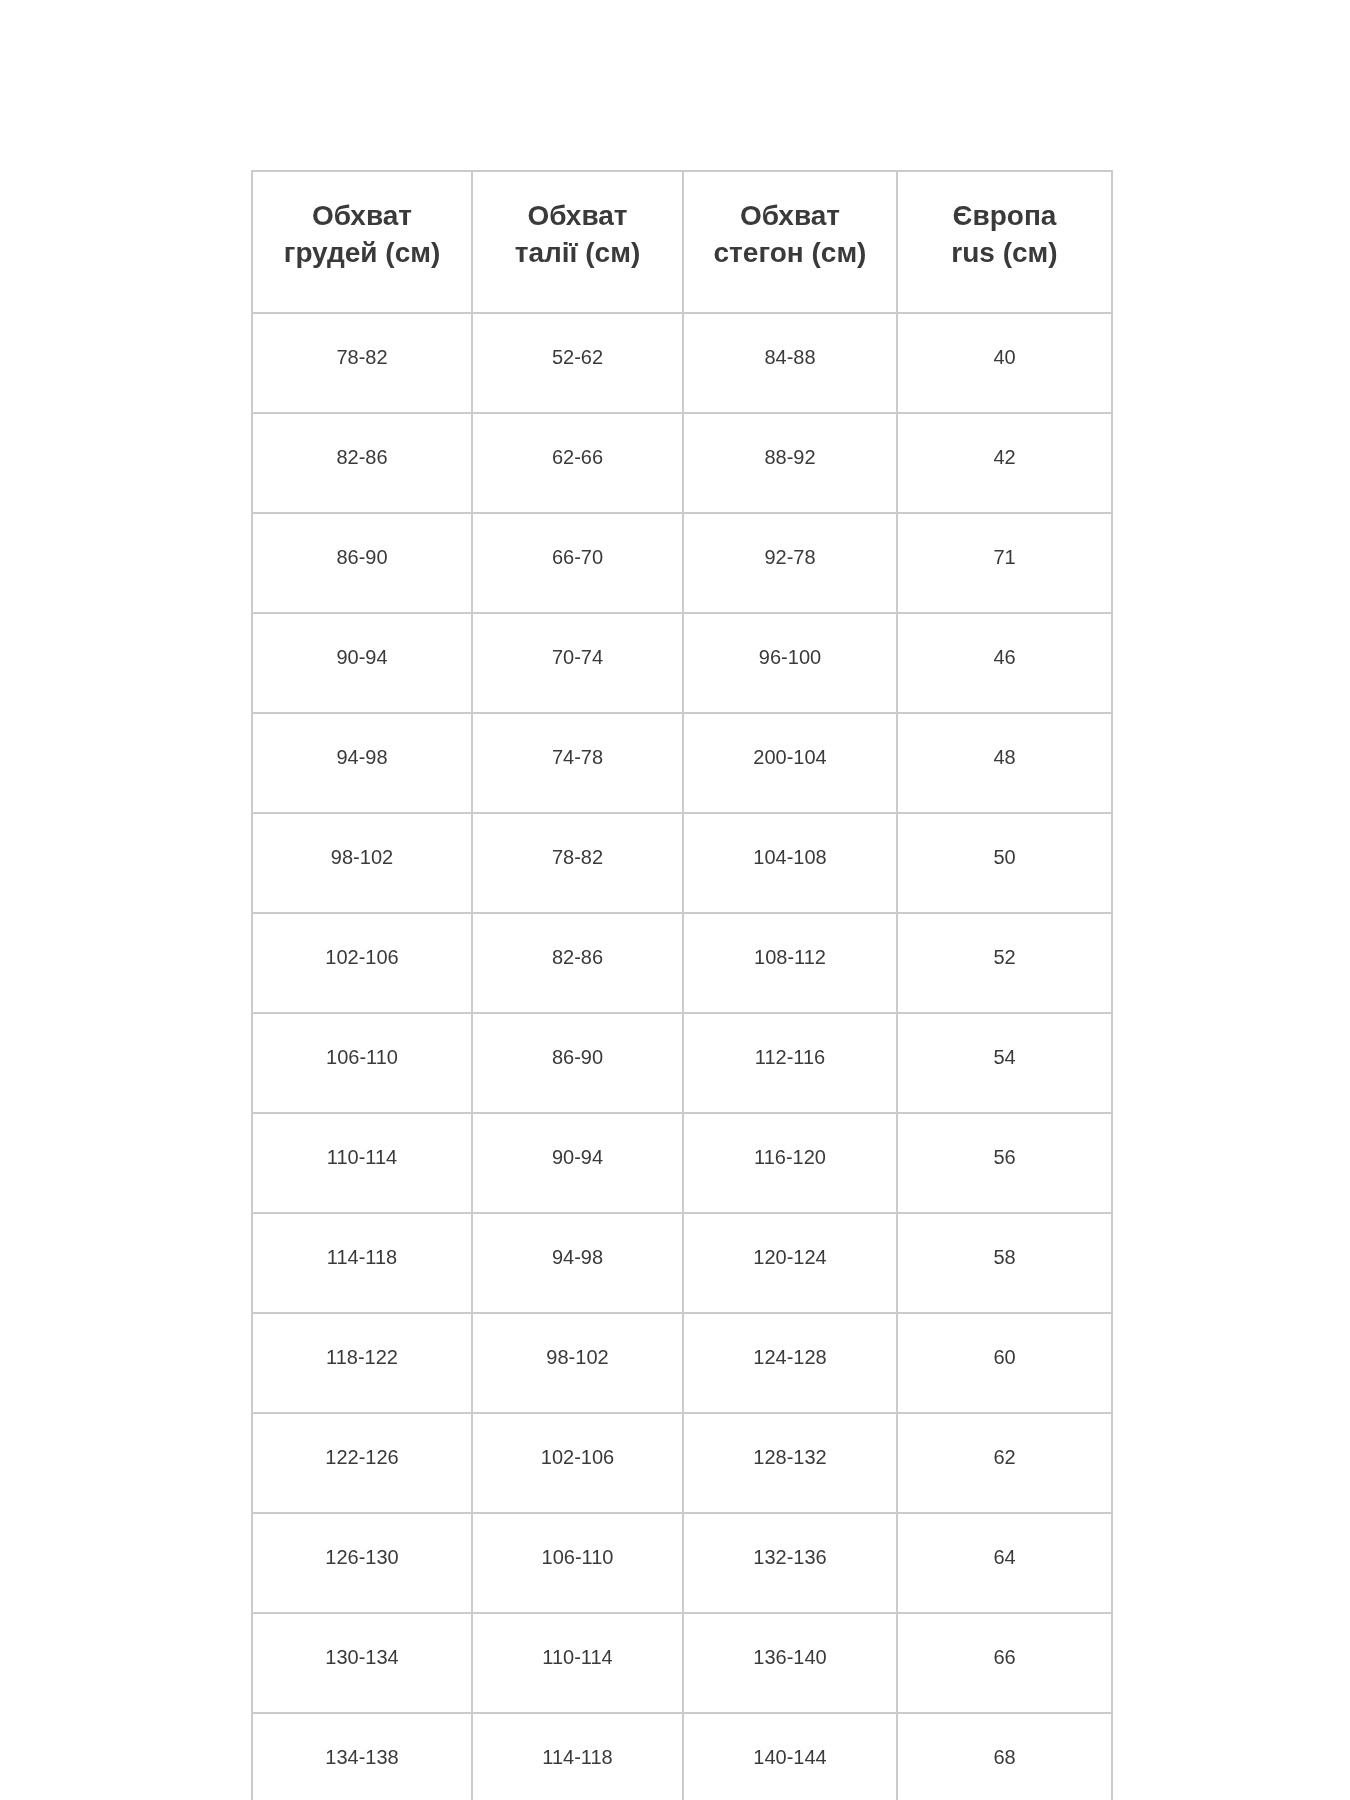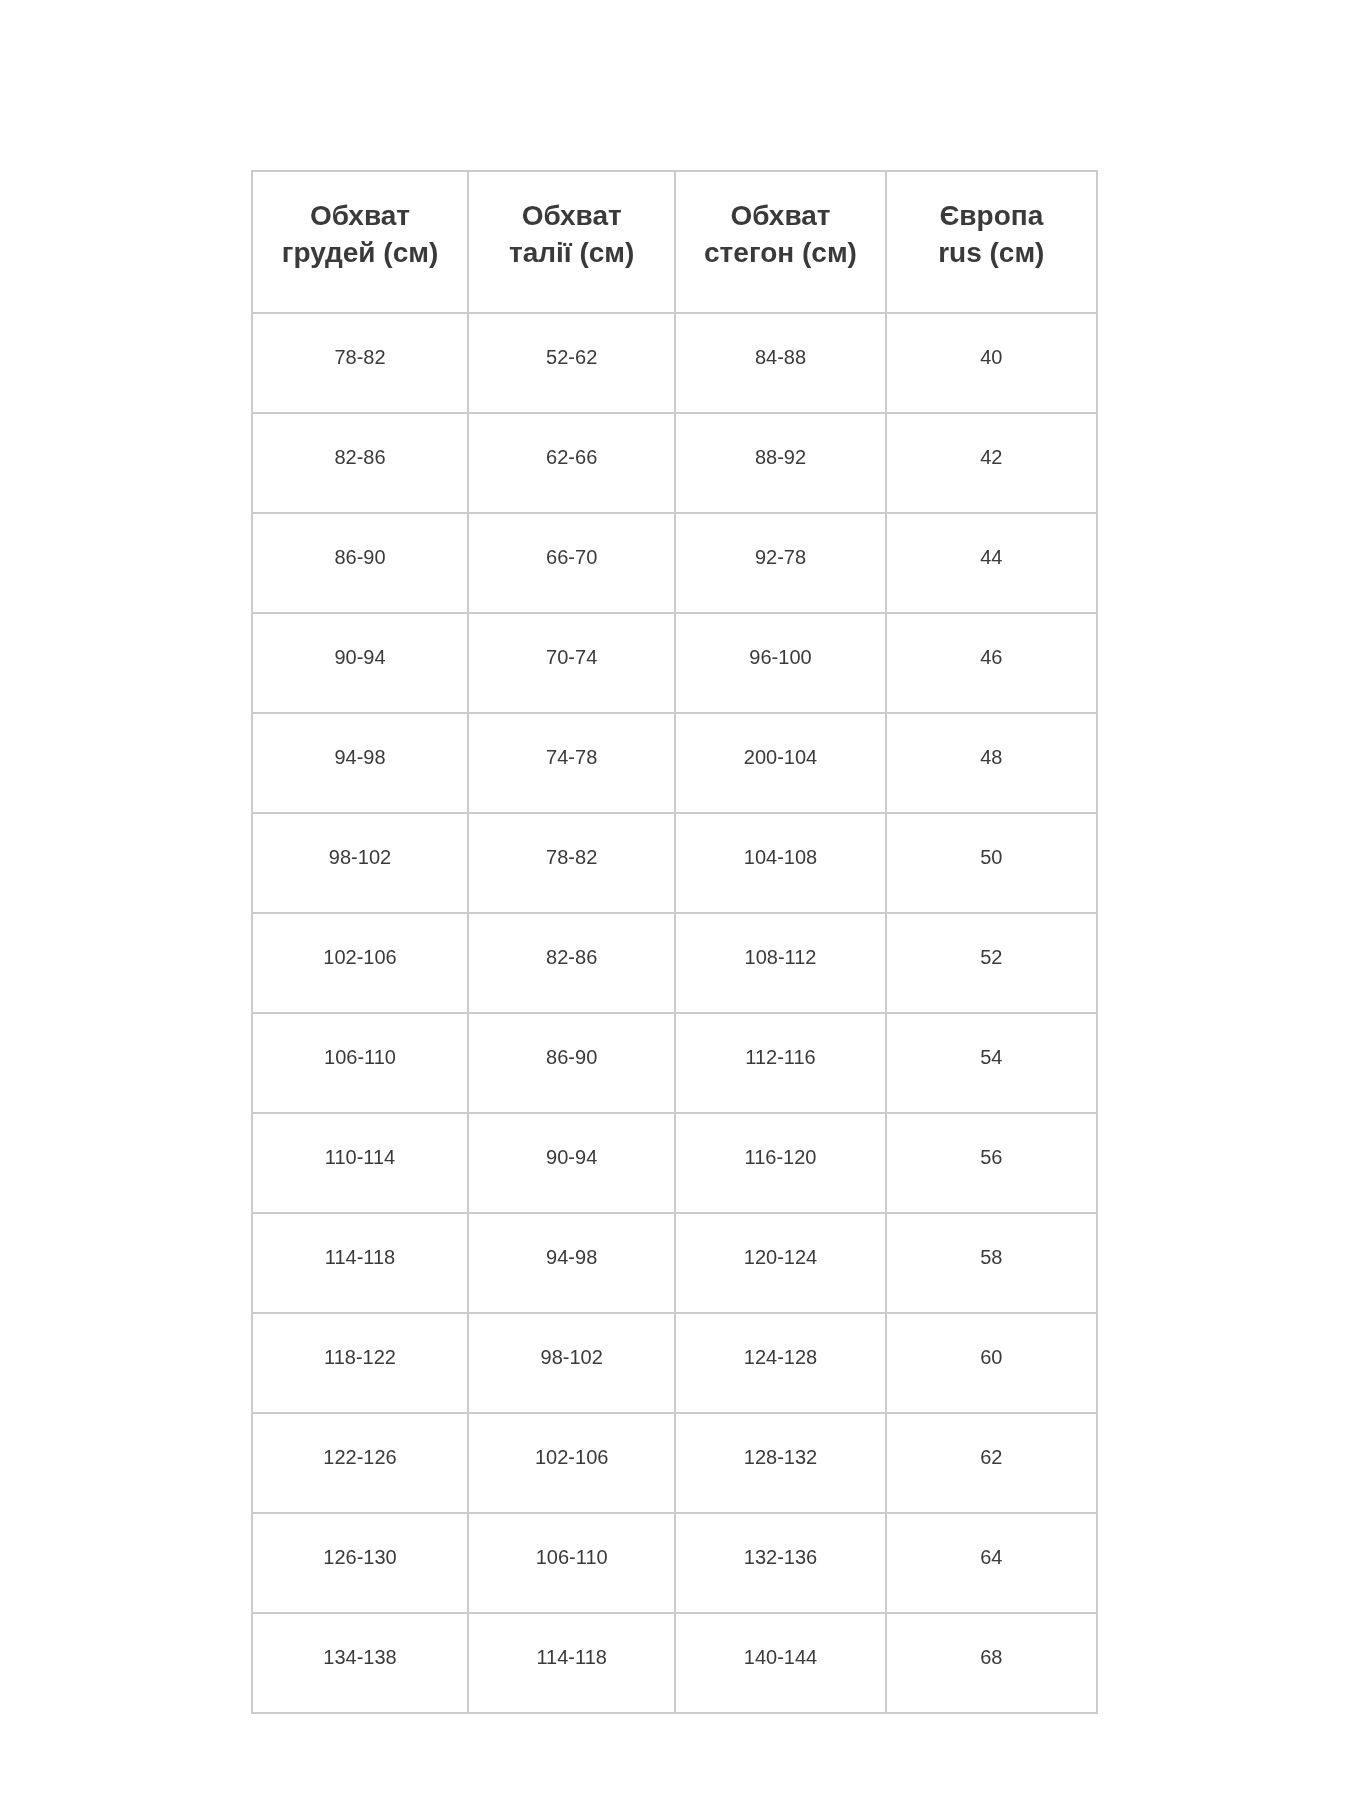--- a/index.html
+++ b/index.html
@@ -3,21 +3,21 @@
 <meta charset="utf-8">
 <style>
   html, body {
     margin: 0;
     padding: 0;
     background: #ffffff;
     font-family: "Liberation Sans", sans-serif;
   }
   #canvas {
     position: relative;
-    width: 1098px;
+    width: 1350px;
     height: 1800px;
     background: #ffffff;
     overflow: hidden;
   }
   table.size-table {
     position: absolute;
     left: 251px;
     top: 170px;
     border-collapse: collapse;
     table-layout: fixed;
@@ -82,21 +82,21 @@
       <tr>
         <td>82-86</td>
         <td>62-66</td>
         <td>88-92</td>
         <td>42</td>
       </tr>
       <tr>
         <td>86-90</td>
         <td>66-70</td>
         <td>92-78</td>
-        <td>44</td>
+        <td>71</td>
       </tr>
       <tr>
         <td>90-94</td>
         <td>70-74</td>
         <td>96-100</td>
         <td>46</td>
       </tr>
       <tr>
         <td>94-98</td>
         <td>74-78</td>
@@ -145,20 +145,26 @@
         <td>128-132</td>
         <td>62</td>
       </tr>
       <tr>
         <td>126-130</td>
         <td>106-110</td>
         <td>132-136</td>
         <td>64</td>
       </tr>
       <tr>
+        <td>130-134</td>
+        <td>110-114</td>
+        <td>136-140</td>
+        <td>66</td>
+      </tr>
+      <tr>
         <td>134-138</td>
         <td>114-118</td>
         <td>140-144</td>
         <td>68</td>
       </tr>
     </tbody>
   </table>
 </div>
 
 </body></html>

